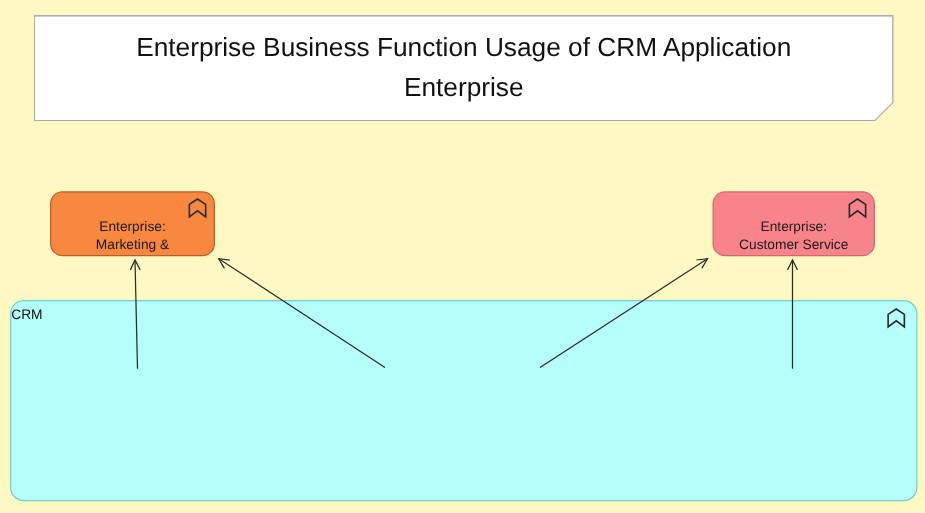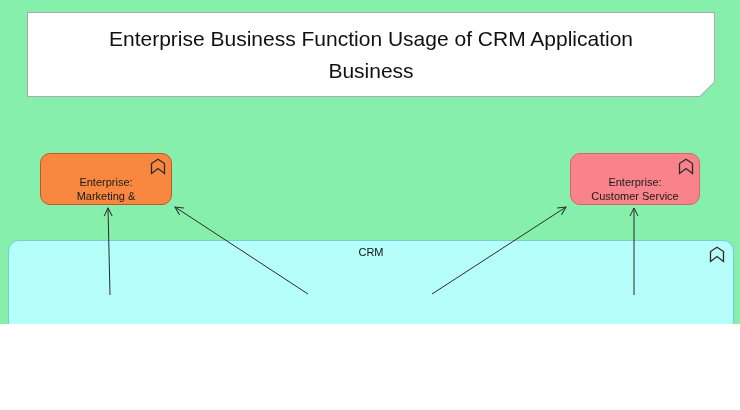--- a/index.html
+++ b/index.html
@@ -1,19 +1,19 @@
 <!DOCTYPE html>
 <html style="--orange-fill: #F8873F; --orange-border: #C05A2A; --red-fill: #F8838B; --red-border: #D4656E; --cyan-fill: #B5FEFA; --cyan-border: #74CFD4; --inner-border: #9BBFBF; --title-border: #ABABAB; --arrow: #2B2B2B;"><head>
 <meta charset="utf-8">
 <style>
   html,body { margin:0; padding:0; background:#ffffff; }
   .canvas {
-    position:relative; width:740px; height:324px; overflow:hidden;
+    position:relative; width:740px; height:410px; overflow:hidden;
     font-family:"Liberation Sans","DejaVu Sans",sans-serif; color:#1a1a1a;
-    background:#86efac;
+    background:#fef9c3;
   }
 
   
   .title-outer {
     position:absolute; left:27px; top:12px; width:688px; height:85px;
     background:var(--title-border,#ababab);
     clip-path:polygon(0 0,100% 0,100% calc(100% - 15px),calc(100% - 15px) 100%,0 100%);
   }
   .title-inner {
     position:absolute; left:1px; top:1px; right:1px; bottom:1px;
@@ -43,38 +43,38 @@
   }
 
   
   .crm-box {
     position:absolute; left:8px; top:240px; width:726px; height:161px;
     box-sizing:border-box; border-radius:11px;
     background:var(--cyan-fill,#b5fefa);
     border:1px solid var(--cyan-border,#74cfd4);
   }
   .crm-label {
-    position:absolute; left:0; right:0; top:5px; text-align:center;
+    position:absolute; left:0; right:0; top:5px; text-align:left;
     font-size:11px; color:#111;
   }
   .crm-box > .corner-icon { position:absolute; top:5px; right:8px; }
 
   .arrows { position:absolute; left:0; top:0; width:740px; height:410px; }
   .arrows line { stroke:var(--arrow,#2b2b2b); stroke-width:1; }
   .fn-icon polygon { fill:none; stroke:#2b2b2b; stroke-width:1.3; }
 </style>
 </head>
 <body>
 
 <div class="canvas">
 
   <div class="title-outer">
     <div class="title-inner">
       <div>Enterprise Business Function Usage of CRM Application</div>
-      <div>Business</div>
+      <div>Enterprise</div>
     </div>
   </div>
 
   <div class="crm-box">
     <div class="crm-label">CRM</div>
     <svg class="fn-icon corner-icon" width="16" height="17" viewBox="0 0 16 17">
       <polygon points="1.5,15.5 1.5,5.5 8,1.2 14.5,5.5 14.5,15.5 8,10.6"></polygon>
     </svg>
 
   </div>

